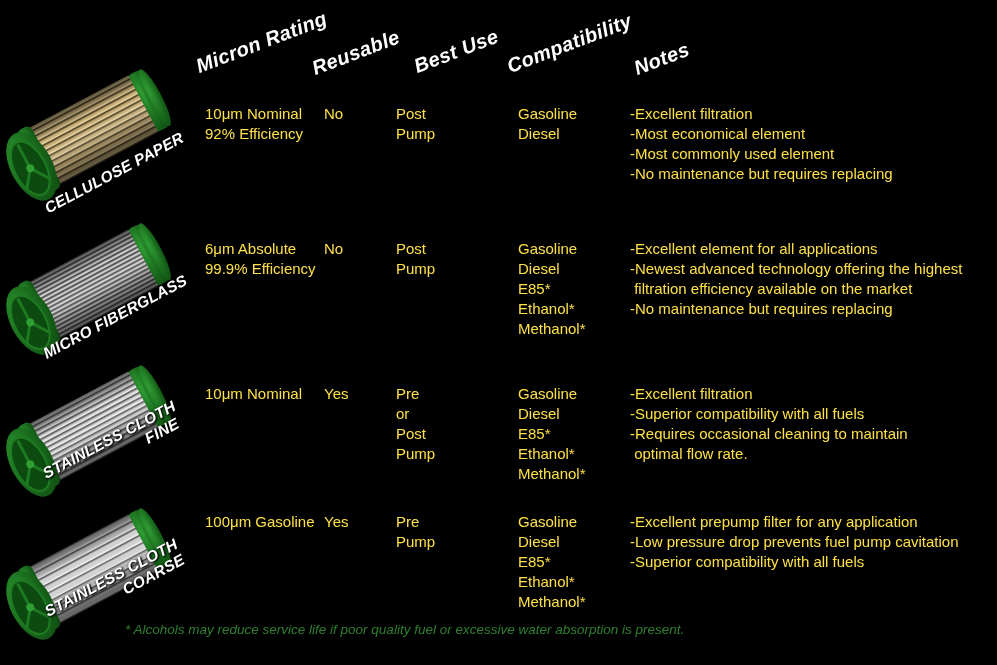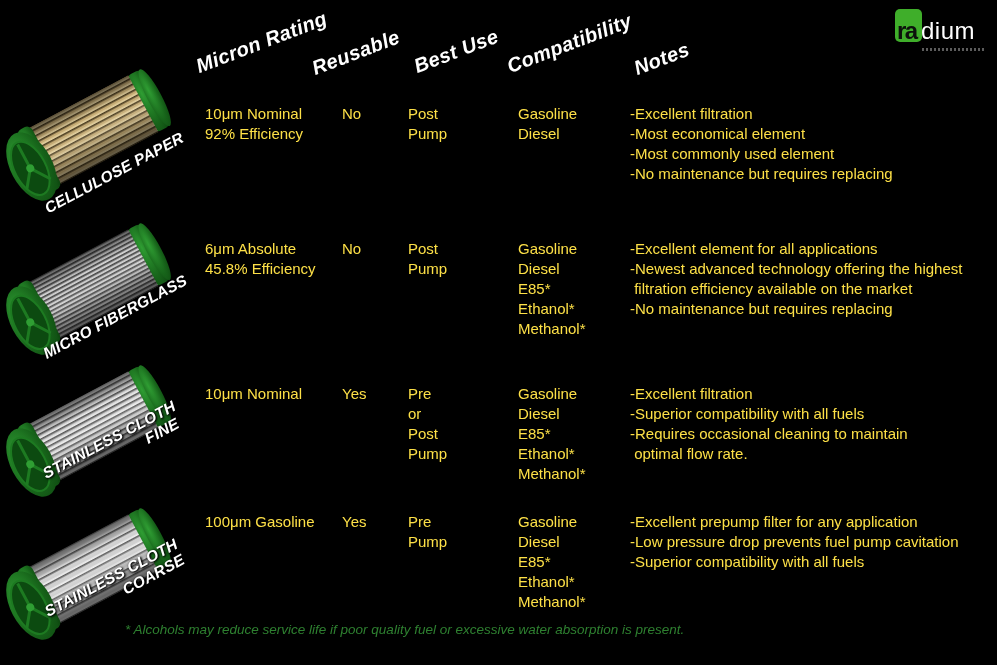--- a/index.html
+++ b/index.html
@@ -21,22 +21,22 @@
   #h3{left:512px;top:54px} #h4{left:639px;top:56px}
 
   
   .row { position:absolute; left:0; width:997px; }
   #r0{top:104px} #r1{top:239px} #r2{top:384px} #r3{top:512px}
   .cell {
     position:absolute; top:0; color:#fde047; white-space:pre-wrap;
     font:400 15px/20px "Liberation Sans", sans-serif;
   }
   .c-micron{left:205px; width:140px}
-  .c-reusable{left:342px; width:60px}
-  .c-bestuse{left:408px; width:80px}
+  .c-reusable{left:324px; width:60px}
+  .c-bestuse{left:396px; width:80px}
   .c-compat{left:518px; width:105px}
   .c-notes{left:630px; width:364px}
 
   
   .filter { position:absolute; left:-8px; width:200px; height:178px; }
   #f0{top:42px} #f1{top:196px} #f2{top:338px} #f3{top:481px}
 
   .flabel {
     position:absolute; color:#fff; transform:rotate(-28deg);
     font:italic 700 15.5px/17px "Liberation Sans", sans-serif;
@@ -71,26 +71,20 @@
 <body>
 
 <div class="page">
 
   <div class="hdr" id="h0">Micron Rating</div>
   <div class="hdr" id="h1">Reusable</div>
   <div class="hdr" id="h2">Best Use</div>
   <div class="hdr" id="h3">Compatibility</div>
   <div class="hdr" id="h4">Notes</div>
 
-  <div class="logo">
-    <div class="logo-box"></div>
-    <span class="logo-ra">ra</span>
-    <span class="logo-dium">dium</span>
-    <div class="logo-tagline"></div>
-  </div>
 
   <div class="filter" id="f0">
 <svg width="200" height="178" viewBox="0 0 200 178" xmlns="http://www.w3.org/2000/svg">
   <defs>
     <pattern id="pl0" width="8" height="6" patternUnits="userSpaceOnUse">
       <rect width="8" height="6" fill="#c7ad76"></rect>
       <rect width="8" height="1.6" fill="#4a3c20"></rect>
       <rect y="4.4" width="8" height="1.4" fill="#ead9a8"></rect>
     </pattern>
     <linearGradient id="sh0" x1="0" y1="0" x2="0" y2="1">
@@ -247,21 +241,21 @@
 Pump</div>
     <div class="cell c-compat">Gasoline
 Diesel</div>
     <div class="cell c-notes">-Excellent filtration
 -Most economical element
 -Most commonly used element
 -No maintenance but requires replacing</div>
   </div>
   <div class="row" id="r1">
     <div class="cell c-micron">6μm Absolute
-45.8% Efficiency</div>
+99.9% Efficiency</div>
     <div class="cell c-reusable">No</div>
     <div class="cell c-bestuse">Post
 Pump</div>
     <div class="cell c-compat">Gasoline
 Diesel
 E85*
 Ethanol*
 Methanol*</div>
     <div class="cell c-notes">-Excellent element for all applications
 -Newest advanced technology offering the highest

